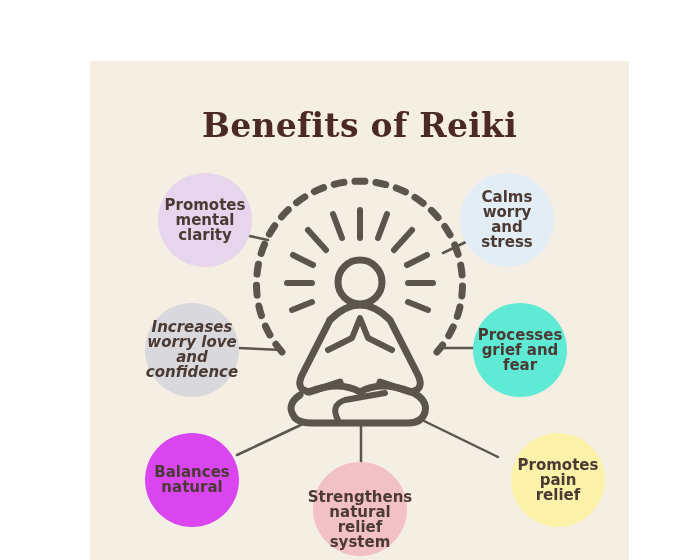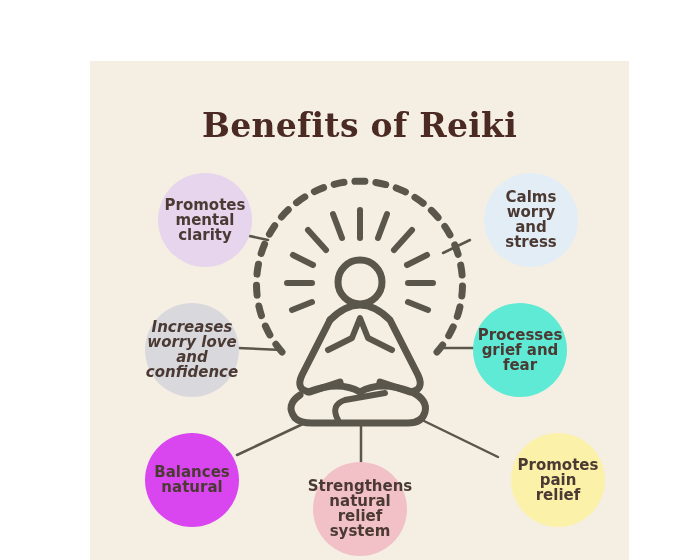--- a/index.html
+++ b/index.html
@@ -57,21 +57,21 @@
     <path d="M 338 420 Q 330 405 345 400 L 385 393" stroke-width="6"></path>
   </g>
 </svg>
 
 <div class="bubble" style="left: 158px; top: 173px; background: rgb(230, 213, 236);">
   <div>
       <span>Promotes</span>
       <span>mental clarity</span>
     </div>
 </div>
-<div class="bubble" style="left: 484px; top: 173px; background: rgb(227, 237, 246);">
+<div class="bubble" style="left: 460px; top: 173px; background: rgb(227, 237, 246);">
   <div>
       <span>Calms worry</span>
       <span>and stress</span>
     </div>
 </div>
 <div class="bubble" style="left: 145px; top: 303px; background: rgb(217, 217, 221); font-style: italic;">
   <div>
       <span>Increases</span>
       <span>worry love and</span>
       <span>confidence</span>
@@ -82,21 +82,21 @@
       <span>Processes</span>
       <span>grief and fear</span>
     </div>
 </div>
 <div class="bubble" style="left: 145px; top: 433px; background: #d946ef;">
   <div>
       <span>Balances</span>
       <span>natural</span>
     </div>
 </div>
-<div class="bubble" style="left: 313px; top: 462px; background: rgb(242, 192, 199);">
+<div class="bubble" style="left: 313px; top: 462px; background: rgb(242, 192, 199); align-items: flex-end;">
   <div>
       <span>Strengthens</span>
       <span>natural relief</span>
       <span>system</span>
     </div>
 </div>
 <div class="bubble" style="left: 511px; top: 433px; background: rgb(251, 241, 168);">
   <div>
       <span>Promotes pain</span>
       <span>relief</span>

